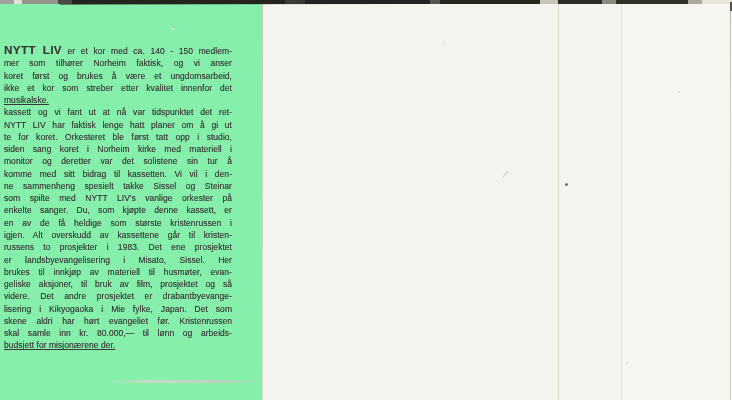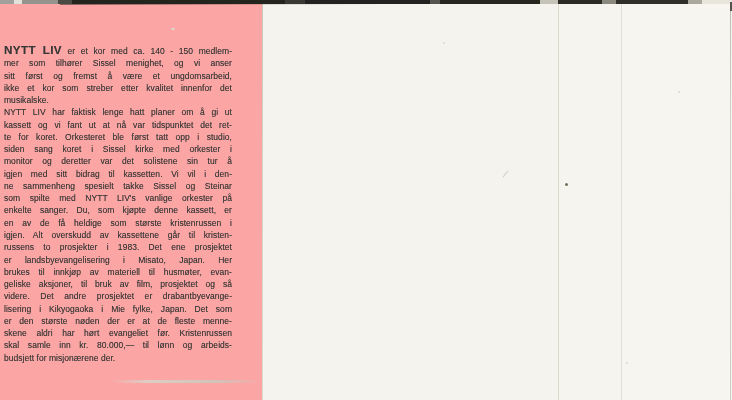--- a/index.html
+++ b/index.html
@@ -1,20 +1,20 @@
 <!DOCTYPE html>
 <html><head>
 <meta charset="utf-8">
 <style>
   html, body { margin: 0; padding: 0; background: #e9e7e0; }
   .scan {
     position: relative;
     width: 732px;
     height: 400px;
-    background: #fca5a5;
+    background: #86efac;
     overflow: hidden;
     font-family: "Liberation Sans", sans-serif;
   }
   
   .panel { position: absolute; top: 0; bottom: 0; }
   .panel-mid    { left: 262px; width: 296px; background: #f4f3ee; }
   .panel-narrow { left: 558px; width: 63px;  background: #f5f4ef; }
   .panel-right  { left: 621px; width: 111px; background: #f6f5f0; }
 
   
@@ -57,21 +57,21 @@
   }
 
   
   .text-block {
     position: absolute; left: 4px; top: 44px; width: 228px;
     font-size: 8.5px; line-height: 12.27px;
     color: #383836; letter-spacing: 0.04px;
     text-shadow: 0 0 0.4px rgba(58,58,52,0.55);
   }
   .line { text-align: justify; text-align-last: justify; }
-  .line.end { text-align-last: left; }
+  .line.end { text-align-last: left; text-decoration: underline; }
   .lead-title { font-weight: 700; font-size: 11.6px; letter-spacing: 0.4px; }
 
   
   .speck { position: absolute; border-radius: 50%; }
   .speck-a { left: 565px; top: 183px; width: 3px; height: 3px; background: #6f6d5c; box-shadow: 0 0 2px 1px #fbfaf0; }
   .speck-b { left: 171px; top: 28px;  width: 4px; height: 2px; background: #dcd9cd; }
   .speck-c { left: 626px; top: 362px; width: 2px; height: 2px; background: #ddDAce; }
   .speck-d { left: 678px; top: 91px;  width: 2px; height: 2px; background: #dcd9cc; }
   .speck-e { left: 443px; top: 42px;  width: 2px; height: 2px; background: #deDBcf; }
   .scratch {
@@ -97,42 +97,41 @@
   <div class="fold fold-2"></div>
   <div class="fold fold-3"></div>
   <div class="right-edge"></div>
 
   <div class="top-edge"></div>
   <div class="top-edge-lip"></div>
   <div class="top-right-tick"></div>
 
   <div class="text-block">
     <div class="line"><span class="lead-title">NYTT LIV</span> <span>er et kor med ca. 140 - 150 medlem-</span></div>
-    <div class="line">mer som tilhører Sissel menighet, og vi anser</div>
-    <div class="line">sitt først og fremst å være et ungdomsarbeid,</div>
+    <div class="line">mer som tilhører Norheim faktisk, og vi anser</div>
+    <div class="line">koret først og brukes å være et ungdomsarbeid,</div>
     <div class="line">ikke et kor som streber etter kvalitet innenfor det</div>
     <div class="line end">musikalske.</div>
+    <div class="line">kassett og vi fant ut at nå var tidspunktet det ret-</div>
     <div class="line">NYTT LIV har faktisk lenge hatt planer om å gi ut</div>
-    <div class="line">kassett og vi fant ut at nå var tidspunktet det ret-</div>
     <div class="line">te for koret. Orkesteret ble først tatt opp i studio,</div>
-    <div class="line">siden sang koret i Sissel kirke med orkester i</div>
+    <div class="line">siden sang koret i Norheim kirke med materiell i</div>
     <div class="line">monitor og deretter var det solistene sin tur å</div>
-    <div class="line">igjen med sitt bidrag til kassetten. Vi vil i den-</div>
+    <div class="line">komme med sitt bidrag til kassetten. Vi vil i den-</div>
     <div class="line">ne sammenheng spesielt takke Sissel og Steinar</div>
     <div class="line">som spilte med NYTT LIV's vanlige orkester på</div>
     <div class="line">enkelte sanger. Du, som kjøpte denne kassett, er</div>
     <div class="line">en av de få heldige som største kristenrussen i</div>
     <div class="line">igjen. Alt overskudd av kassettene går til kristen-</div>
     <div class="line">russens to prosjekter i 1983. Det ene prosjektet</div>
-    <div class="line">er landsbyevangelisering i Misato, Japan. Her</div>
+    <div class="line">er landsbyevangelisering i Misato, Sissel. Her</div>
     <div class="line">brukes til innkjøp av materiell til husmøter, evan-</div>
     <div class="line">geliske aksjoner, til bruk av film, prosjektet og så</div>
     <div class="line">videre. Det andre prosjektet er drabantbyevange-</div>
     <div class="line">lisering i Kikyogaoka i Mie fylke, Japan. Det som</div>
-    <div class="line">er den største nøden der er at de fleste menne-</div>
     <div class="line">skene aldri har hørt evangeliet før. Kristenrussen</div>
     <div class="line">skal samle inn kr. 80.000,— til lønn og arbeids-</div>
     <div class="line end">budsjett for misjonærene der.</div>
   </div>
 
   <div class="speck speck-a"></div>
   <div class="speck speck-b"></div>
   <div class="speck speck-c"></div>
   <div class="speck speck-d"></div>
   <div class="speck speck-e"></div>

